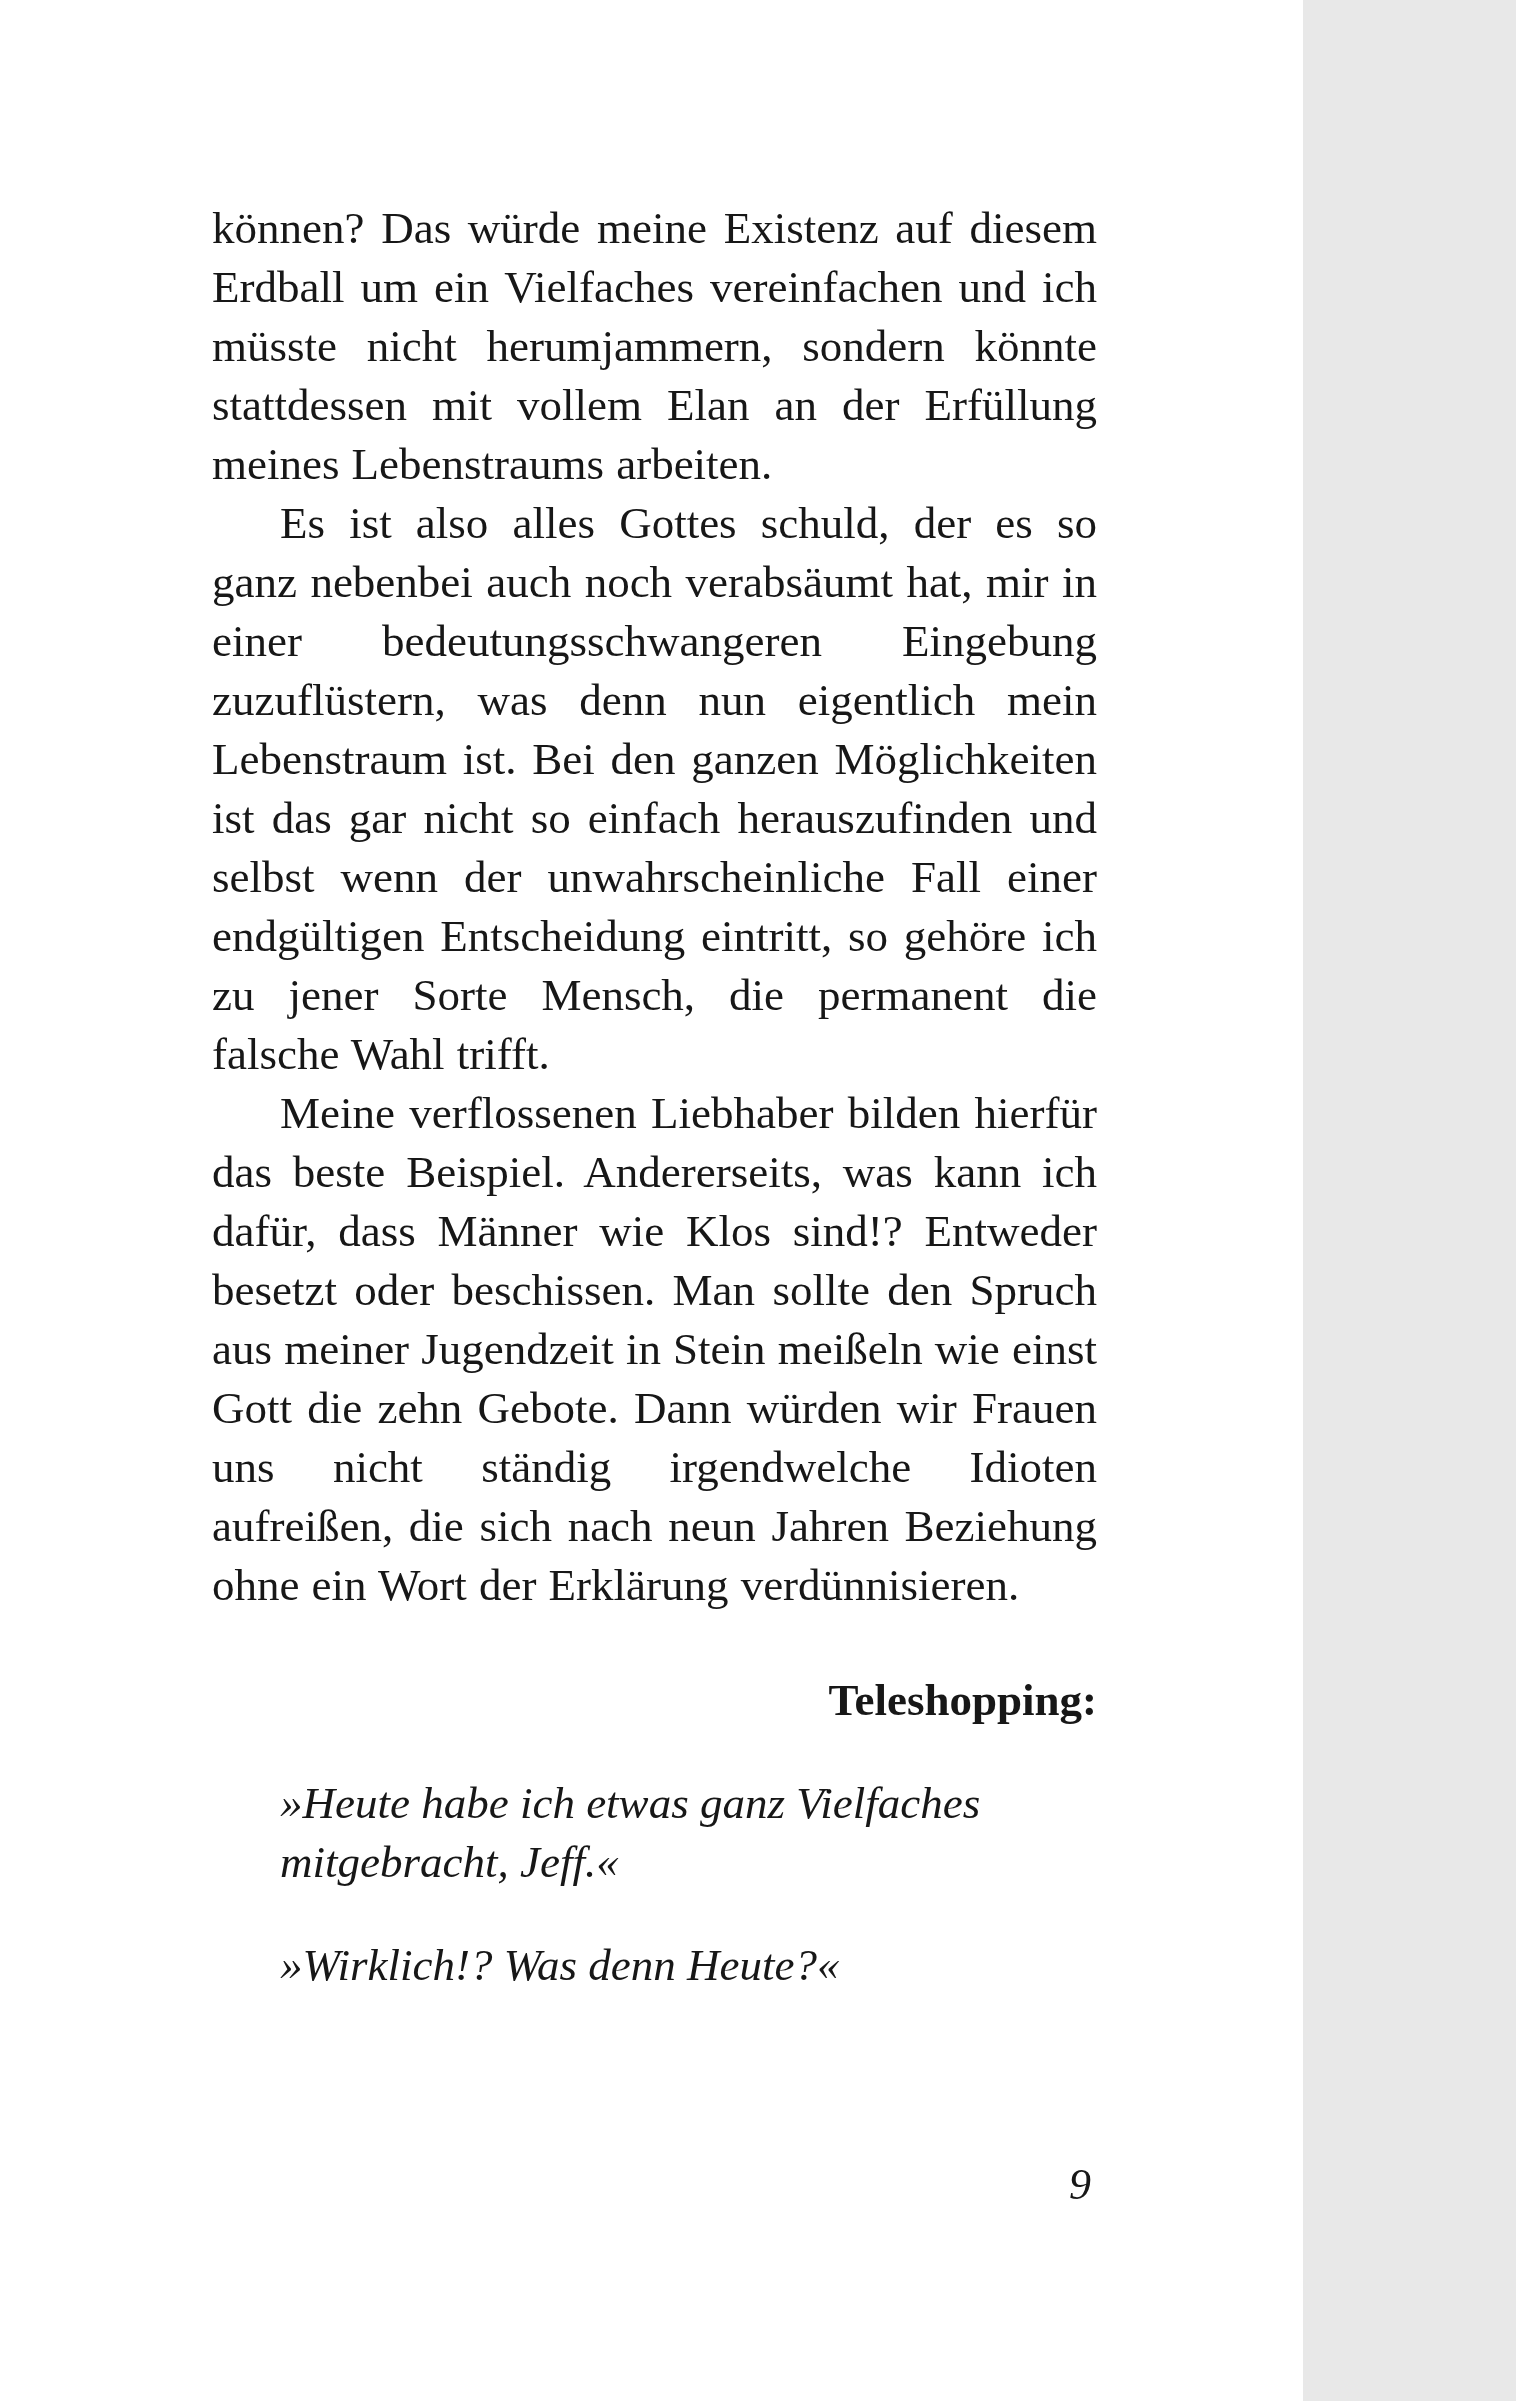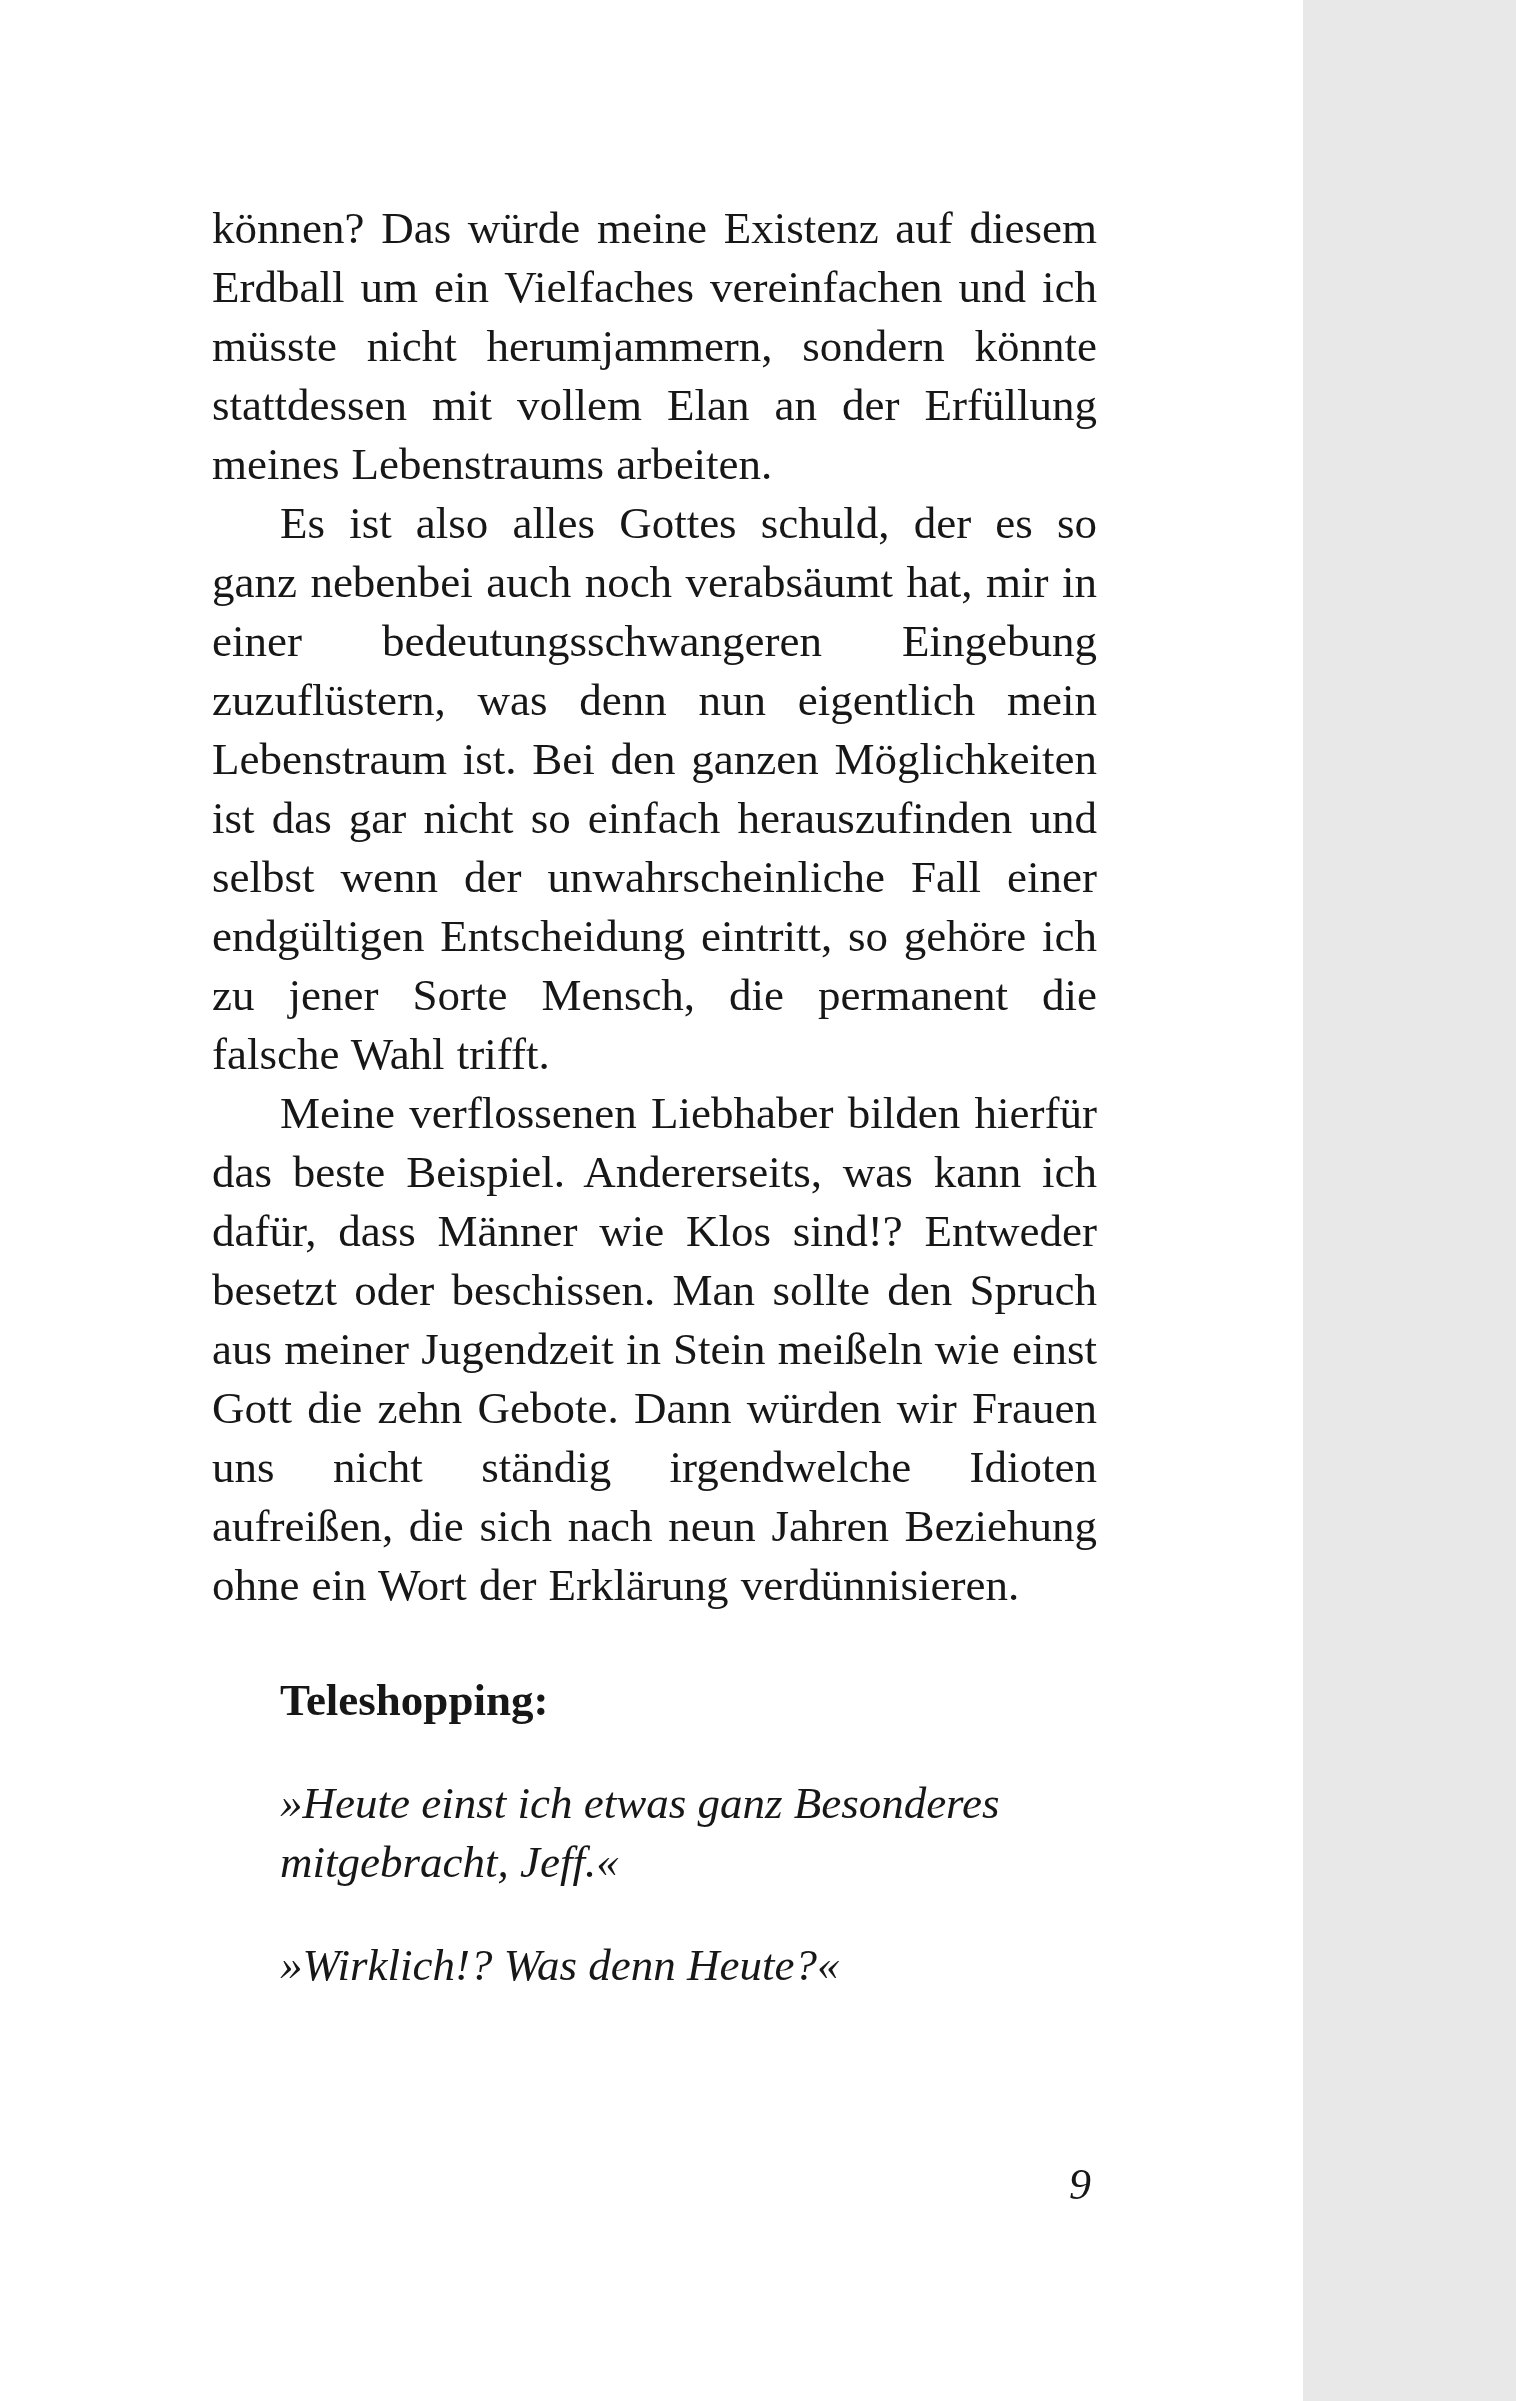--- a/index.html
+++ b/index.html
@@ -29,21 +29,21 @@
     word-spacing: 0.02em;
   }
   .body-paragraph.no-indent {
     text-indent: 0;
   }
   .section-heading {
     font-weight: bold;
     font-size: 45px;
     line-height: 59px;
     margin: 56px 0 0 68px;
-    text-align: left;
+    text-align: right;
   }
   .dialogue-line {
     font-style: italic;
     margin: 44px 0 0 68px;
     text-align: left;
     text-indent: 0;
     hyphens: auto;
     -webkit-hyphens: auto;
   }
   .page-number {
@@ -63,20 +63,20 @@
 
   <p class="body-paragraph no-indent">können? Das würde meine Existenz auf diesem Erdball um ein Vielfaches vereinfachen und ich müsste nicht herumjammern, sondern könnte stattdessen mit vollem Elan an der Erfüllung meines Lebenstraums arbeiten.</p>
 
   <p class="body-paragraph">Es ist also alles Gottes schuld, der es so ganz nebenbei auch noch verabsäumt hat, mir in einer bedeutungsschwangeren Eingebung zuzuflüstern, was denn nun eigentlich mein Lebenstraum ist. Bei den ganzen Möglichkeiten ist das gar nicht so einfach herauszufinden und selbst wenn der unwahrscheinliche Fall einer endgültigen Entscheidung eintritt, so gehöre ich zu jener Sorte Mensch, die permanent die falsche Wahl trifft.</p>
 
   <p class="body-paragraph">Meine verflossenen Liebhaber bilden hierfür das beste Beispiel. Andererseits, was kann ich dafür, dass Männer wie Klos sind!? Entweder besetzt oder beschissen. Man sollte den Spruch aus meiner Jugendzeit in Stein meißeln wie einst Gott die zehn Gebote. Dann würden wir Frauen uns nicht ständig irgendwelche Idioten aufreißen, die sich nach neun Jahren Beziehung ohne ein Wort der Erklärung verdünnisieren.</p>
 
 
   <div class="section-heading">Teleshopping:</div>
 
-  <p class="dialogue-line">»Heute einst ich etwas ganz Besonderes mitgebracht, Jeff.«</p>
+  <p class="dialogue-line">»Heute habe ich etwas ganz Vielfaches mitgebracht, Jeff.«</p>
 
   <p class="dialogue-line">»Wirklich!? Was denn Heute?«</p>
 
   <div class="page-number">9</div>
 
 </div>
 
 
 </body></html>

